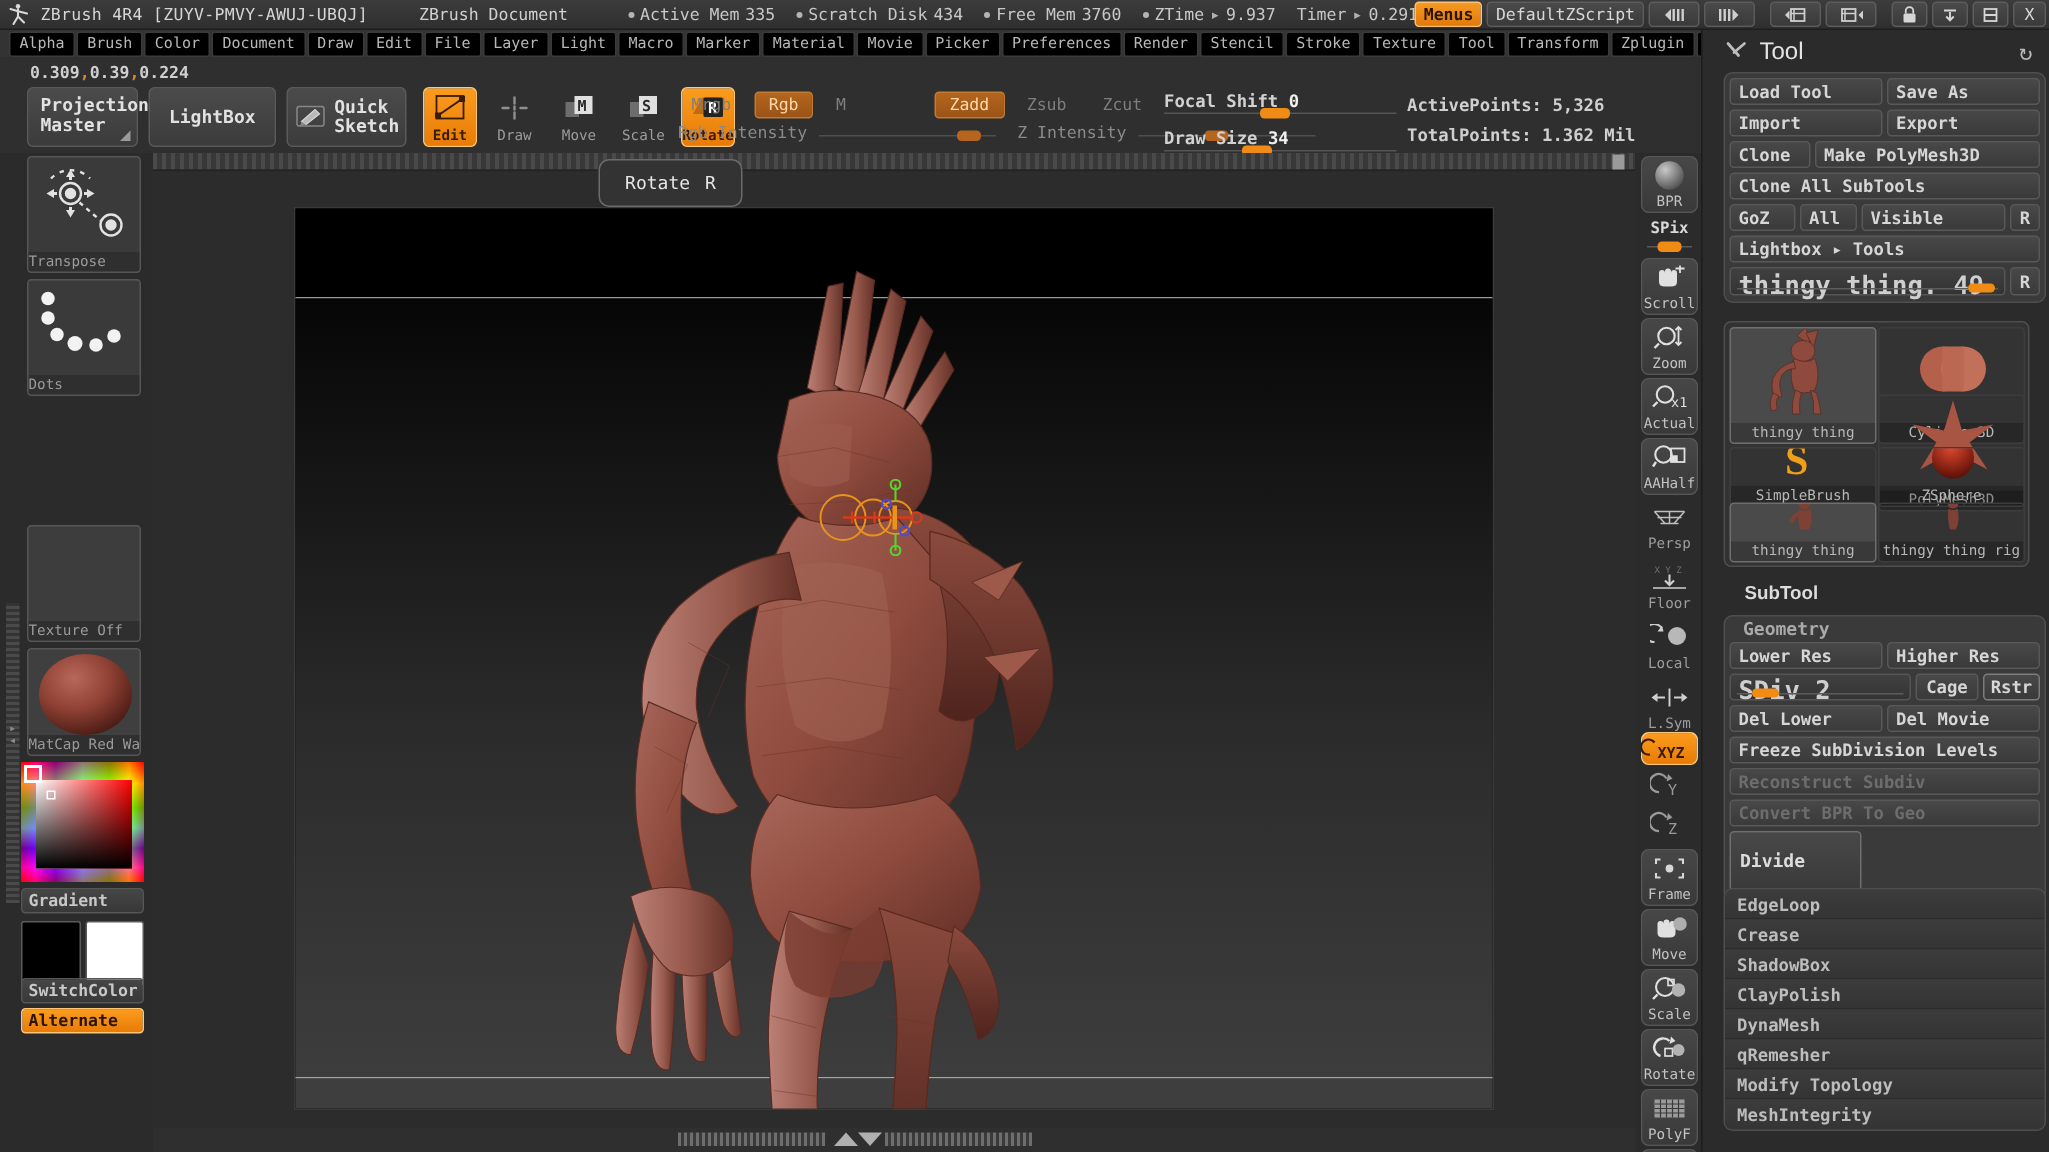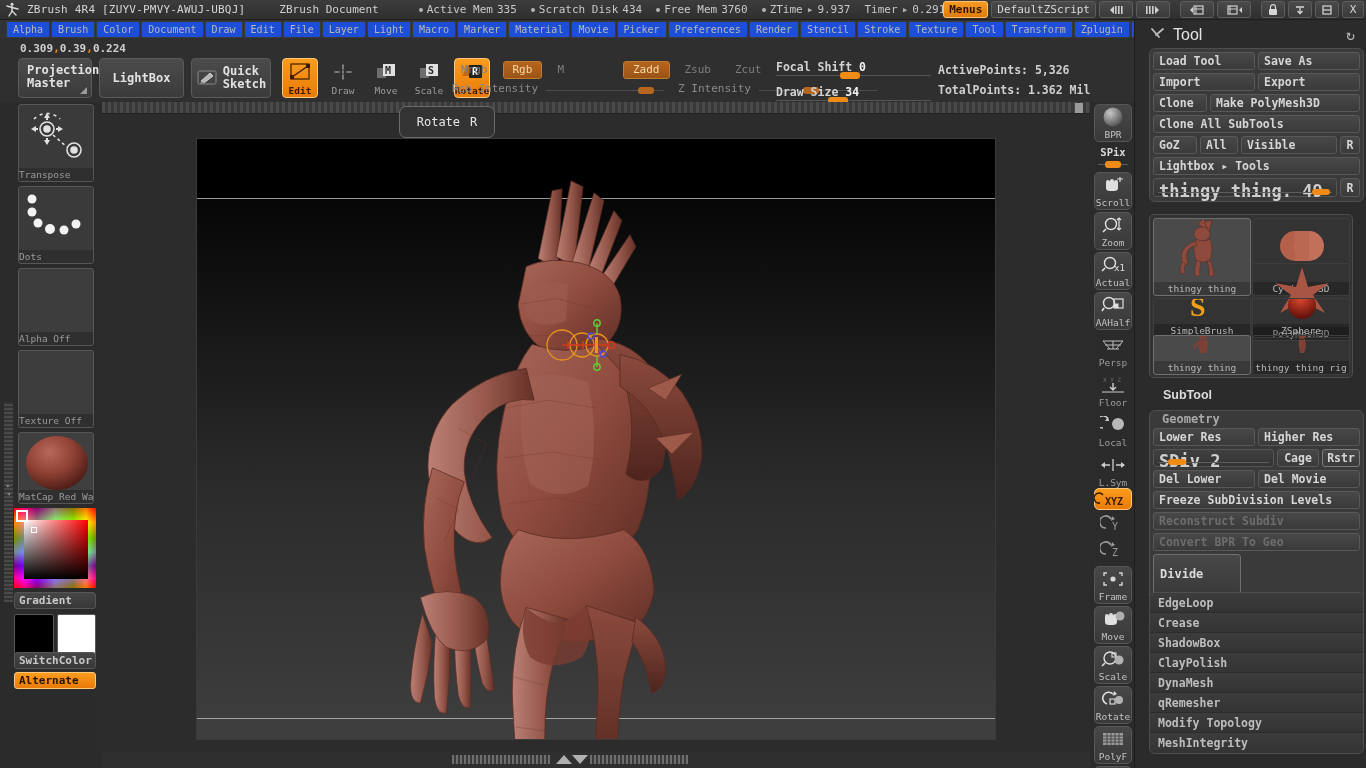--- a/index.html
+++ b/index.html
@@ -40,21 +40,21 @@
   .tb-btn.wide { min-width: 104px; }
   .tb-sep { width: 4px; }
 
   
   .menubar {
     position: absolute; left: 0; top: 20px; width: 1366px; height: 18px;
     background: #333333; display: flex; align-items: center; padding-left: 6px; gap: 1px;
   }
   .menu-item {
     font-size: 10px; color: #b8b8b8; padding: 2px 6px; border-radius: 2px;
-    background: #1d4ed8; border: 1px solid #3a3a3a; line-height: 11px;
+    background: #000000; border: 1px solid #3a3a3a; line-height: 11px;
   }
 
   
   .toolbar {
     position: absolute; left: 0; top: 38px; width: 1366px; height: 64px;
     background: #2f2f2f;
   }
   .coords { position: absolute; left: 20px; top: 4px; font-size: 11px; color: #cfcfcf; font-weight: bold; }
   .coords b { color: #e08a1e; font-weight: bold; }
 
@@ -537,24 +537,20 @@
             <circle cx="19" cy="36" r="4.5"></circle>
               <circle cx="31" cy="42" r="5"></circle>
             <circle cx="45" cy="43" r="4.5"></circle>
               <circle cx="57" cy="37" r="4.5"></circle>
           </g>
         </svg>
       </div>
       <div class="cap">Dots</div>
     </div>
 
-    <div class="lthumb" style="top:166px; height:78px; background:#3d3d3d;">
-      <div class="art"></div>
-      <div class="cap">Alpha Off</div>
-    </div>
 
     <div class="lthumb" style="top:248px; height:78px; background:#3d3d3d;">
       <div class="art"></div>
       <div class="cap">Texture Off</div>
     </div>
 
     <div class="lthumb" style="top:330px; height:72px; background:#3f3f3f;">
       <div class="art">
         <svg width="76" height="59" viewBox="0 0 76 59">
           <defs>

